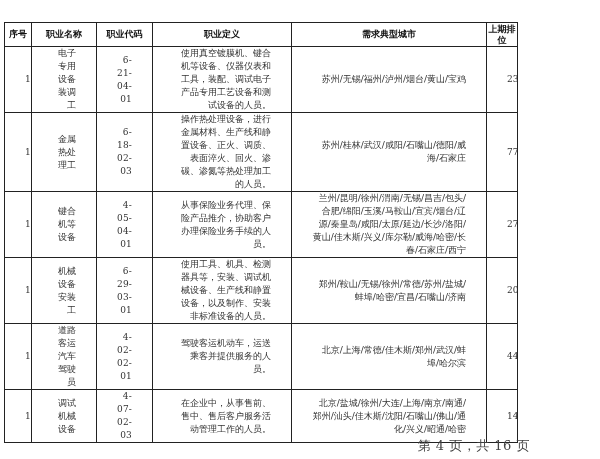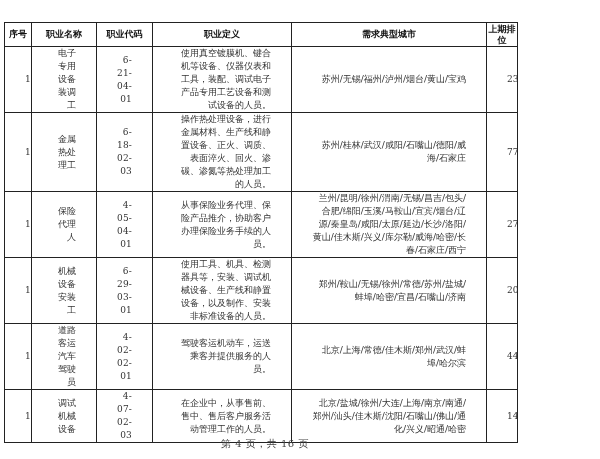--- a/index.html
+++ b/index.html
@@ -34,22 +34,22 @@
       padding: 0 1px;
     }
     td.c-no { text-align: center; }
     td.c-name { text-align: left; }
     td.c-code { text-align: center; letter-spacing: 0.2px; }
     td.c-def { text-align: left; }
     td.c-city { text-align: left; }
     td.c-rank { text-align: center; }
     .footer {
       position: absolute; left: 0; width: 530px; top: 437px;
-      text-align: center;
-      font-size: 10px;
+      text-align: right;
+      font-size: 13px;
       color: #444;
       letter-spacing: 0.5px;
     }
   </style>
 </head>
 <body>
 
 <table class="jobs">
   <colgroup>
     <col style="width:27px">
@@ -81,21 +81,21 @@
     <tr style="height:66px">
       <td class="c-no">14</td>
       <td class="c-name">金属热处理工</td>
       <td class="c-code">6-18-02-03</td>
       <td class="c-def">操作热处理设备，进行金属材料、生产线和静置设备、正火、调质、表面淬火、回火、渗碳、渗氮等热处理加工的人员。</td>
       <td class="c-city">苏州/桂林/武汉/咸阳/石嘴山/德阳/威海/石家庄</td>
       <td class="c-rank">77</td>
     </tr>
     <tr style="height:52px">
       <td class="c-no">15</td>
-      <td class="c-name">保险代理人</td>
+      <td class="c-name">键合机等设备</td>
       <td class="c-code">4-05-04-01</td>
       <td class="c-def">从事保险业务代理、保险产品推介，协助客户办理保险业务手续的人员。</td>
       <td class="c-city">兰州/昆明/徐州/渭南/无锡/昌吉/包头/合肥/绵阳/玉溪/马鞍山/宜宾/烟台/辽源/秦皇岛/咸阳/太原/延边/长沙/洛阳/黄山/佳木斯/兴义/库尔勒/威海/哈密/长春/石家庄/西宁</td>
       <td class="c-rank">27</td>
     </tr>
     <tr style="height:64px">
       <td class="c-no">16</td>
       <td class="c-name">机械设备安装工</td>
       <td class="c-code">6-29-03-01</td>
       <td class="c-def">使用工具、机具、检测器具等，安装、调试机械设备、生产线和静置设备，以及制作、安装非标准设备的人员。</td>

